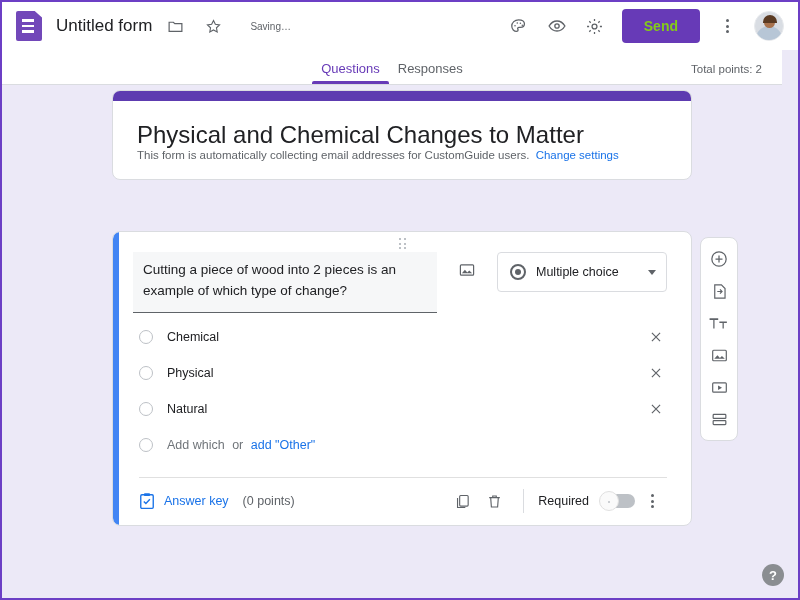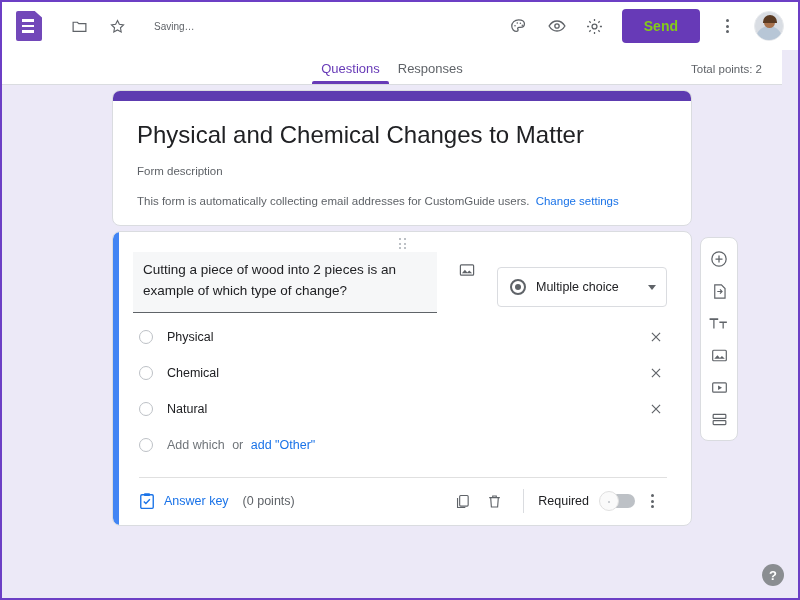--- a/index.html
+++ b/index.html
@@ -128,21 +128,21 @@
     left: 110px; top: 5px; width: 580px;
     padding: 22px 24px 18px 24px;
     overflow: hidden;
   }
   .header-card .topstripe {
     position: absolute; top: 0; left: 0; right: 0; height: 10px;
     background: #5d3bb0;
   }
   .form-heading {
     font-size: 24px; color: #202124; font-weight: 400;
-    margin-top: 8px; margin-bottom: 16px;
+    margin-top: 8px; 
   }
   .form-desc { font-size: 11.5px; color: #5f6368; margin-bottom: 18px; }
   .email-note { font-size: 11.5px; color: #5f6368; }
   .email-note a { color: #1a73e8; text-decoration: none; margin-left: 3px; }
 
   
   .question-card {
     left: 110px; top: 146px; width: 580px;
     padding: 0;
     overflow: hidden;
@@ -169,21 +169,21 @@
     padding: 8px 10px 10px 10px;
     border-bottom: 1px solid #5f6368;
     min-height: 52px;
   }
   .q-img-icon {
     width: 28px; height: 28px; margin-top: 4px;
     display: flex; align-items: center; justify-content: center;
     color: #5f6368; flex: 0 0 auto;
   }
   .q-type-select {
-    flex: 0 0 auto; width: 170px; height: 40px; margin-top: 15px;
+    flex: 0 0 auto; width: 170px; height: 40px; margin-top: 0;
     border: 1px solid #dadce0; border-radius: 4px;
     display: flex; align-items: center; gap: 10px;
     padding: 0 10px 0 12px;
     font-size: 12.5px; color: #202124;
     background: #fff;
   }
   .q-type-select .label { flex: 1 1 auto; white-space: nowrap; }
   .radio-filled {
     width: 16px; height: 16px; border-radius: 50%;
     border: 2px solid #5f6368; position: relative; flex: 0 0 auto;
@@ -291,20 +291,21 @@
 
   <div class="topbar">
     <div class="forms-logo">
       <div class="doc"></div>
       <div class="lines">
           <i></i>
           <i></i>
           <i></i>
         </div>
     </div>
+    <div class="form-title">Untitled form</div>
 
     <div class="tb-icon">
       <svg width="17" height="17" viewBox="0 0 24 24" fill="none" stroke="#5f6368" stroke-width="1.7">
         <path d="M3 6h6l2 2h10v11H3z"></path>
       </svg>
     </div>
     <div class="tb-icon">
       <svg width="17" height="17" viewBox="0 0 24 24" fill="none" stroke="#5f6368" stroke-width="1.6">
         <path d="M12 3.5l2.6 5.4 5.9.8-4.3 4.1 1 5.9L12 16.9 6.8 19.7l1-5.9L3.5 9.7l5.9-.8z"></path>
       </svg>
@@ -353,21 +354,20 @@
     <div class="tab active">Questions</div>
     <div class="tab">Responses</div>
     <div class="total-points">Total points: 2</div>
   </div>
 
   <div class="content">
 
     <div class="card header-card">
       <div class="topstripe"></div>
       <div class="form-heading">Physical and Chemical Changes to Matter</div>
-      <div class="form-desc">Form description</div>
       <div class="email-note">
         <span>This form is automatically collecting email addresses for CustomGuide users.</span>
         <a href="#">Change settings</a>
       </div>
     </div>
 
     <div class="card question-card">
       <div class="accent"></div>
 
       <div class="drag-handle">
@@ -398,30 +398,30 @@
             <span class="radio-filled"></span>
             <span class="label">Multiple choice</span>
             <span class="caret"></span>
           </div>
         </div>
       </div>
 
       <div class="options">
         <div class="opt-row">
           <span class="radio-empty"></span>
-          <span class="opt-label">Physical</span>
+          <span class="opt-label">Chemical</span>
           <span class="opt-x">
             <svg width="14" height="14" viewBox="0 0 24 24" stroke="#5f6368" stroke-width="2" fill="none">
               <path d="M5 5l14 14M19 5L5 19"></path>
             </svg>
           </span>
         </div>
         <div class="opt-row">
           <span class="radio-empty"></span>
-          <span class="opt-label">Chemical</span>
+          <span class="opt-label">Physical</span>
           <span class="opt-x">
             <svg width="14" height="14" viewBox="0 0 24 24" stroke="#5f6368" stroke-width="2" fill="none">
               <path d="M5 5l14 14M19 5L5 19"></path>
             </svg>
           </span>
         </div>
         <div class="opt-row">
           <span class="radio-empty"></span>
           <span class="opt-label">Natural</span>
           <span class="opt-x">

